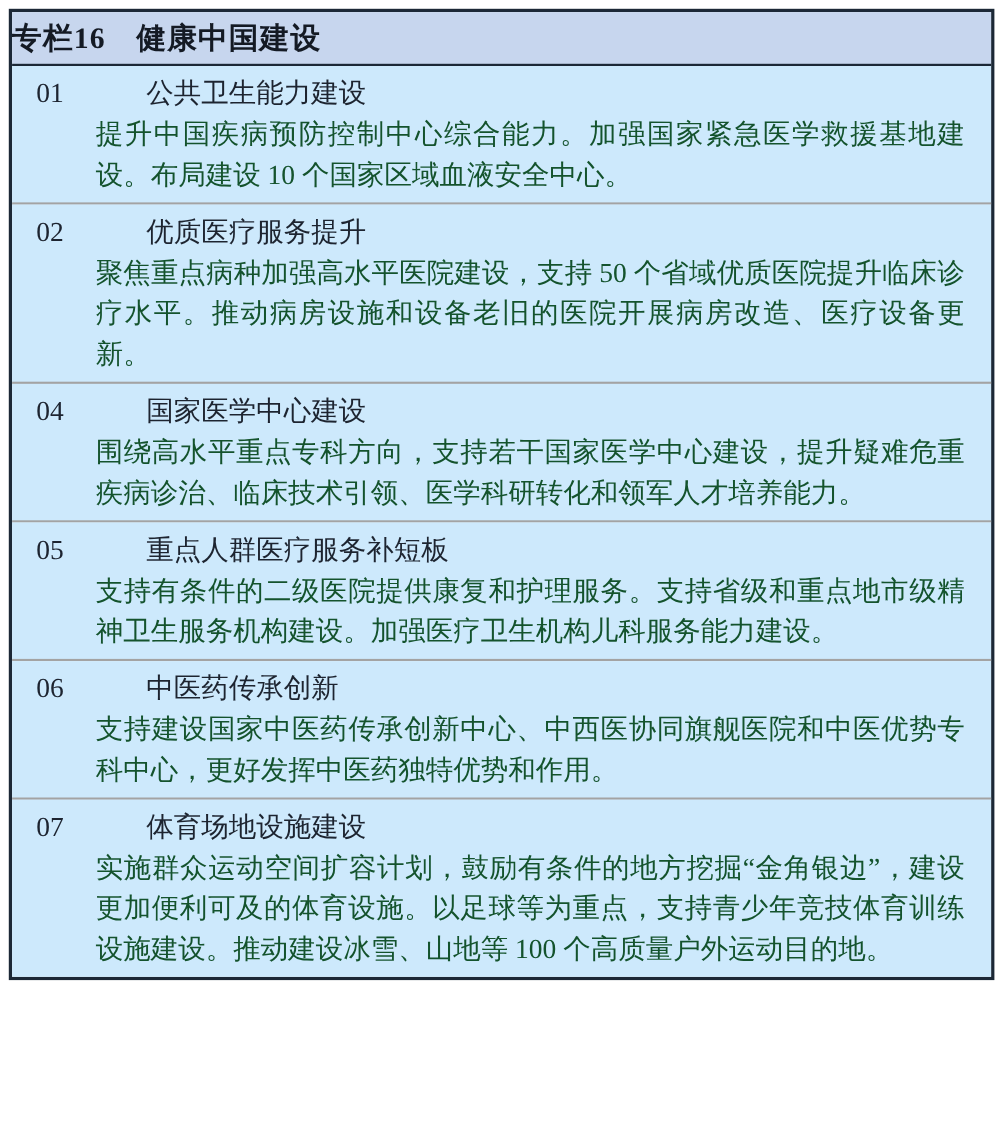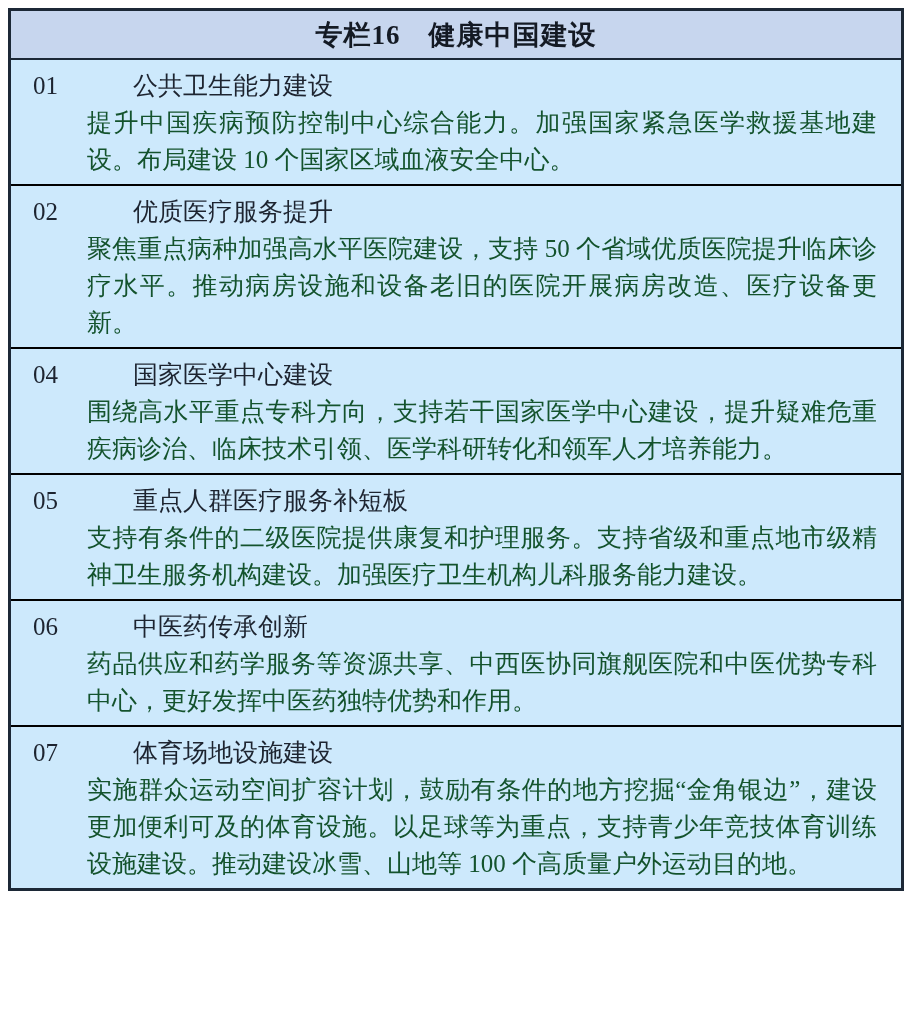--- a/index.html
+++ b/index.html
@@ -16,31 +16,31 @@
   }
   .panel {
     margin: 8px 8px 0 8px;
     width: 896px;
     box-sizing: border-box;
     border: 3px solid #1c2836;
   }
   .panel-header {
     background: #c7d6ee;
     border-bottom: 2px solid #1c2836;
-    text-align: center;
+    text-align: left;
     padding: 9px 0 8px 0;
     font-size: 27px;
     font-weight: bold;
     color: #141a24;
     letter-spacing: 1px;
     line-height: 30px;
   }
   .section {
     background: #cde9fc;
-    border-bottom: 2px solid #000000;
+    border-bottom: 2px solid #a3a3a3;
     display: flex;
     align-items: flex-start;
     padding: 7px 24px 6px 22px;
     box-sizing: border-box;
   }
   .section:last-child {
     border-bottom: none;
   }
   .section-number {
     width: 54px;
@@ -106,21 +106,21 @@
       <div class="section-content">
         <div class="section-heading">重点人群医疗服务补短板</div>
         <p class="section-body">支持有条件的二级医院提供康复和护理服务。支持省级和重点地市级精神卫生服务机构建设。加强医疗卫生机构儿科服务能力建设。</p>
       </div>
     </div>
 
     <div class="section">
       <div class="section-number">06</div>
       <div class="section-content">
         <div class="section-heading">中医药传承创新</div>
-        <p class="section-body">药品供应和药学服务等资源共享、中西医协同旗舰医院和中医优势专科中心，更好发挥中医药独特优势和作用。</p>
+        <p class="section-body">支持建设国家中医药传承创新中心、中西医协同旗舰医院和中医优势专科中心，更好发挥中医药独特优势和作用。</p>
       </div>
     </div>
 
     <div class="section">
       <div class="section-number">07</div>
       <div class="section-content">
         <div class="section-heading">体育场地设施建设</div>
         <p class="section-body">实施群众运动空间扩容计划，鼓励有条件的地方挖掘“金角银边”，建设更加便利可及的体育设施。以足球等为重点，支持青少年竞技体育训练设施建设。推动建设冰雪、山地等 100 个高质量户外运动目的地。</p>
       </div>
     </div>

